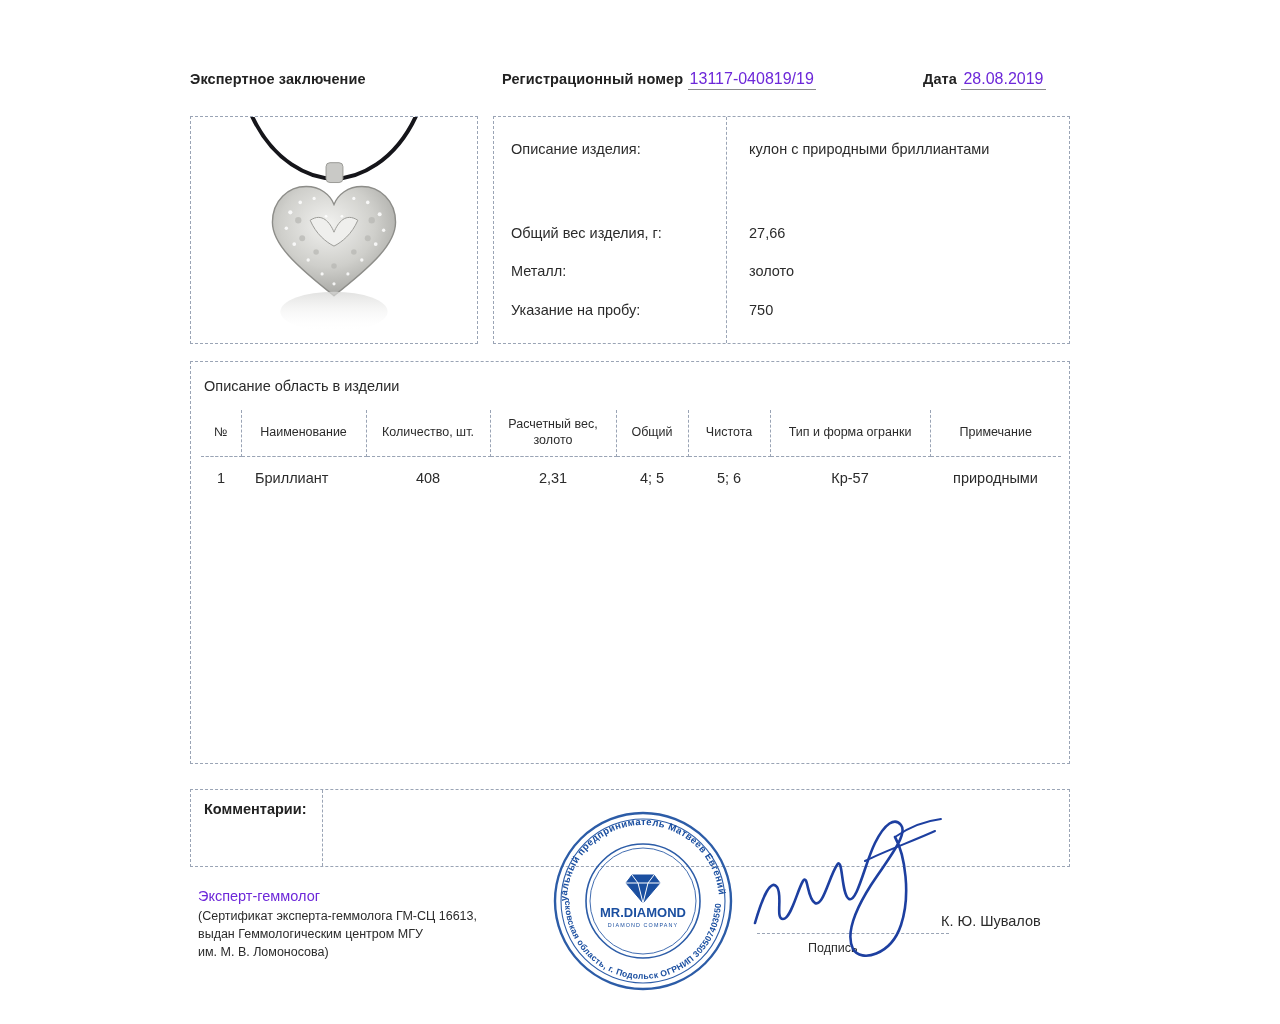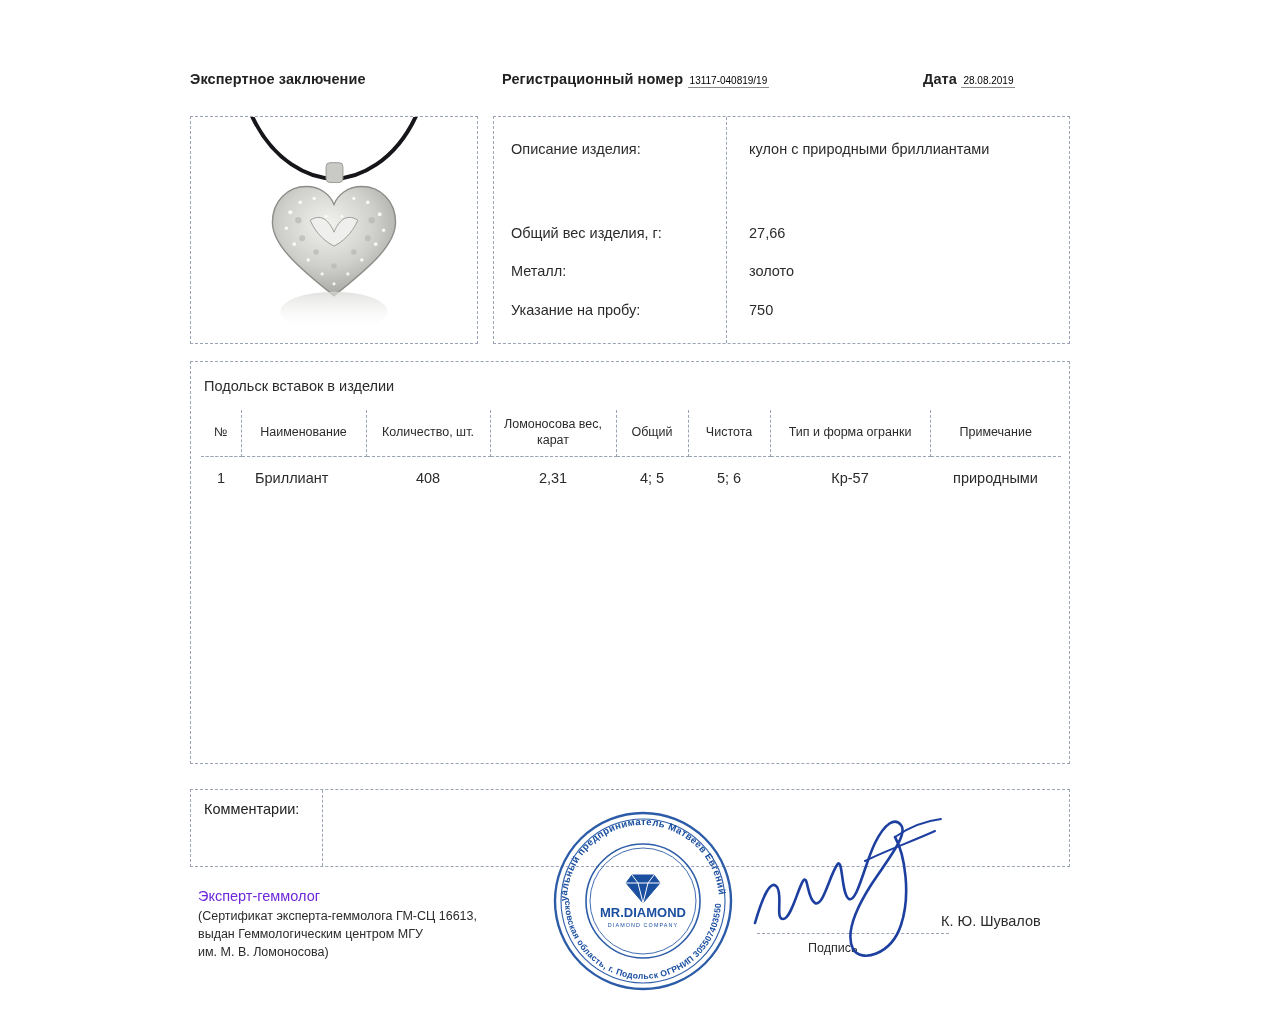--- a/index.html
+++ b/index.html
@@ -31,22 +31,22 @@
     width: 880px;
     height: 28px;
   }
   .hdr-label {
     font-size: 14.5px;
     font-weight: bold;
     color: #222;
     letter-spacing: .1px;
   }
   .hdr-value {
-    font-size: 10px;
-    color: #000000;
+    font-size: 16px;
+    color: #6d28d9;
     border-bottom: 1px solid #8a8a8a;
     padding: 0 2px 1px 2px;
     display: inline-block;
   }
   .hdr-item { position: absolute; white-space: nowrap; }
   #hdr-title { left: 0; top: 4px; }
   #hdr-reg   { left: 312px; top: 4px; }
   #hdr-date  { left: 733px; top: 4px; }
 
   
@@ -171,21 +171,21 @@
     left: 131px;
     top: 0;
     height: 100%;
     border-left: 1px dashed #9aa4b5;
   }
   .comments-label {
     position: absolute;
     left: 13px;
     top: 11px;
     font-size: 14.5px;
-    font-weight: normal;
+    font-weight: bold;
     color: #222;
     white-space: nowrap;
   }
 
   
   .expert-block {
     position: absolute;
     left: 198px;
     top: 880px;
     width: 330px;
@@ -337,39 +337,39 @@
       <span class="desc-key">Металл:</span>
       <span class="desc-val">золото</span>
     </div>
     <div class="desc-row" id="drow3">
       <span class="desc-key">Указание на пробу:</span>
       <span class="desc-val">750</span>
     </div>
   </div>
 
   <div class="inserts-box">
-    <div class="inserts-title">Подольск вставок в изделии</div>
+    <div class="inserts-title">Описание область в изделии</div>
 
     <table class="tbl">
       <colgroup>
         <col style="width:40px">
         <col style="width:125px">
         <col style="width:124px">
         <col style="width:126px">
         <col style="width:72px">
         <col style="width:82px">
         <col style="width:160px">
         <col style="width:131px">
       </colgroup>
       <thead>
         <tr>
           <th>№</th>
           <th>Наименование</th>
           <th>Количество, шт.</th>
-          <th>Ломоносова вес, карат</th>
+          <th>Расчетный вес, золото</th>
           <th>Общий</th>
           <th>Чистота</th>
           <th>Тип и форма огранки</th>
           <th>Примечание</th>
         </tr>
       </thead>
       <tbody>
         <tr>
           <td>1</td>
           <td class="l">Бриллиант</td>

